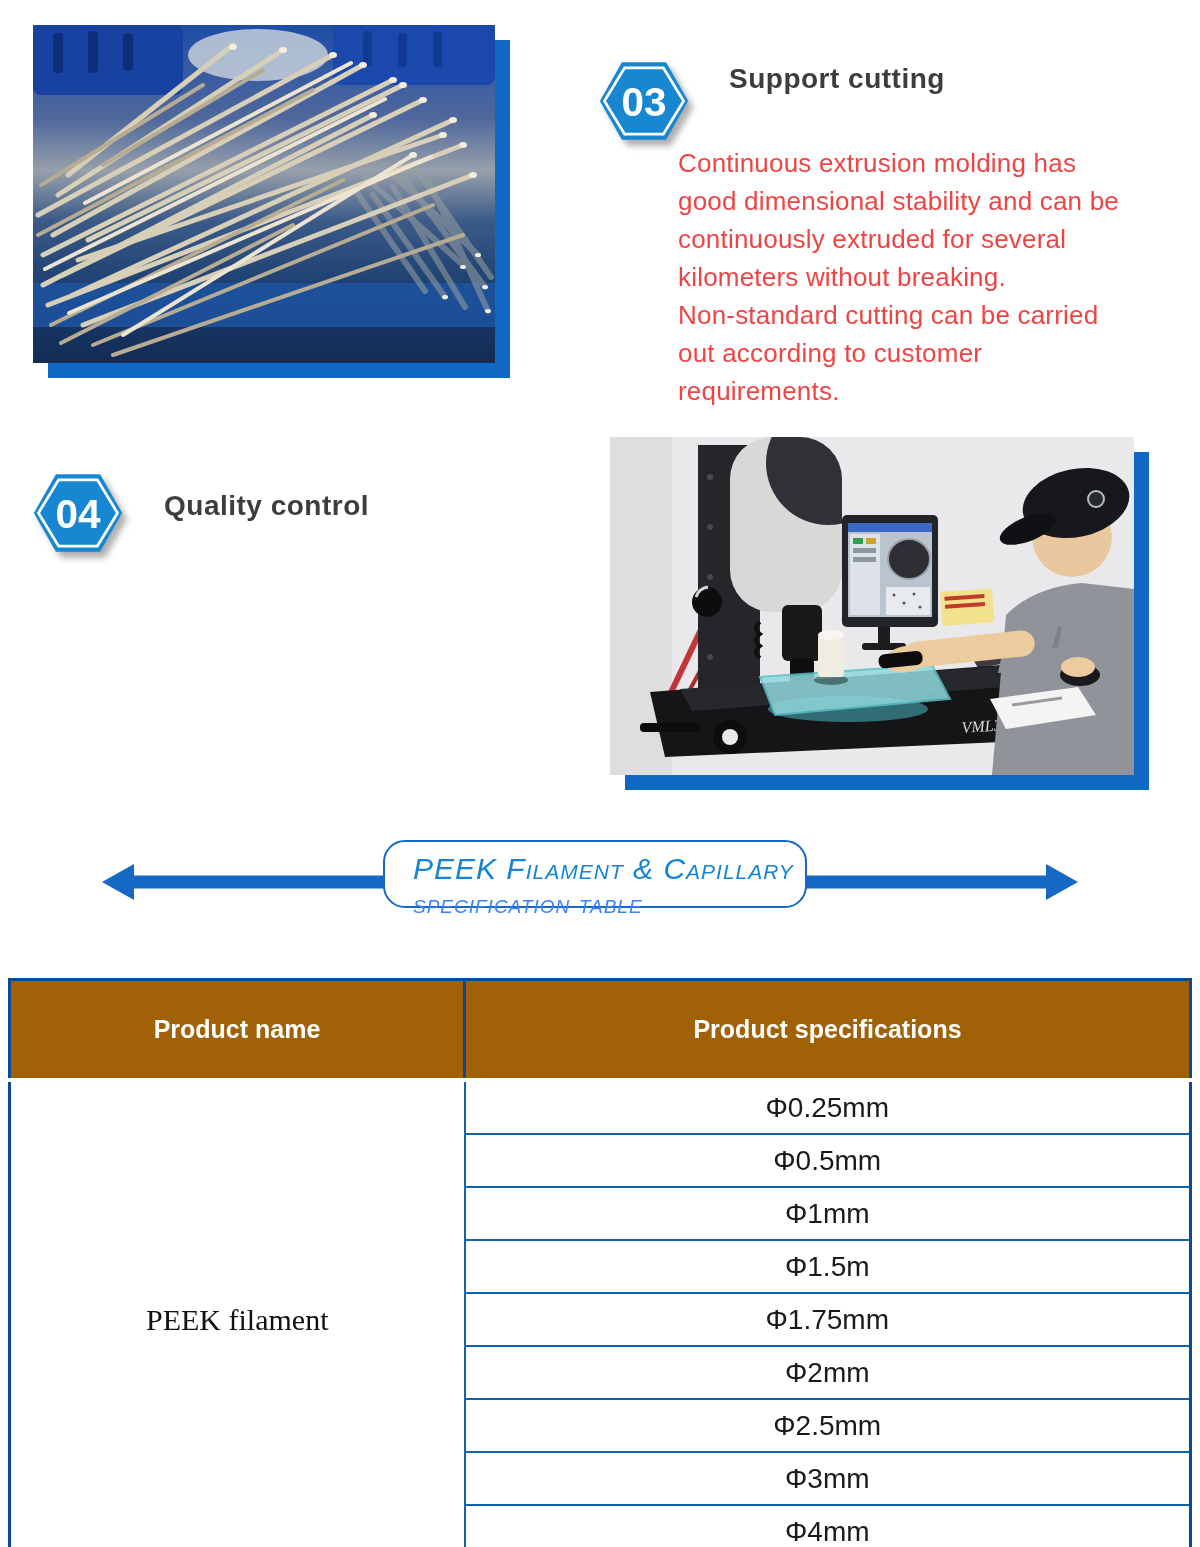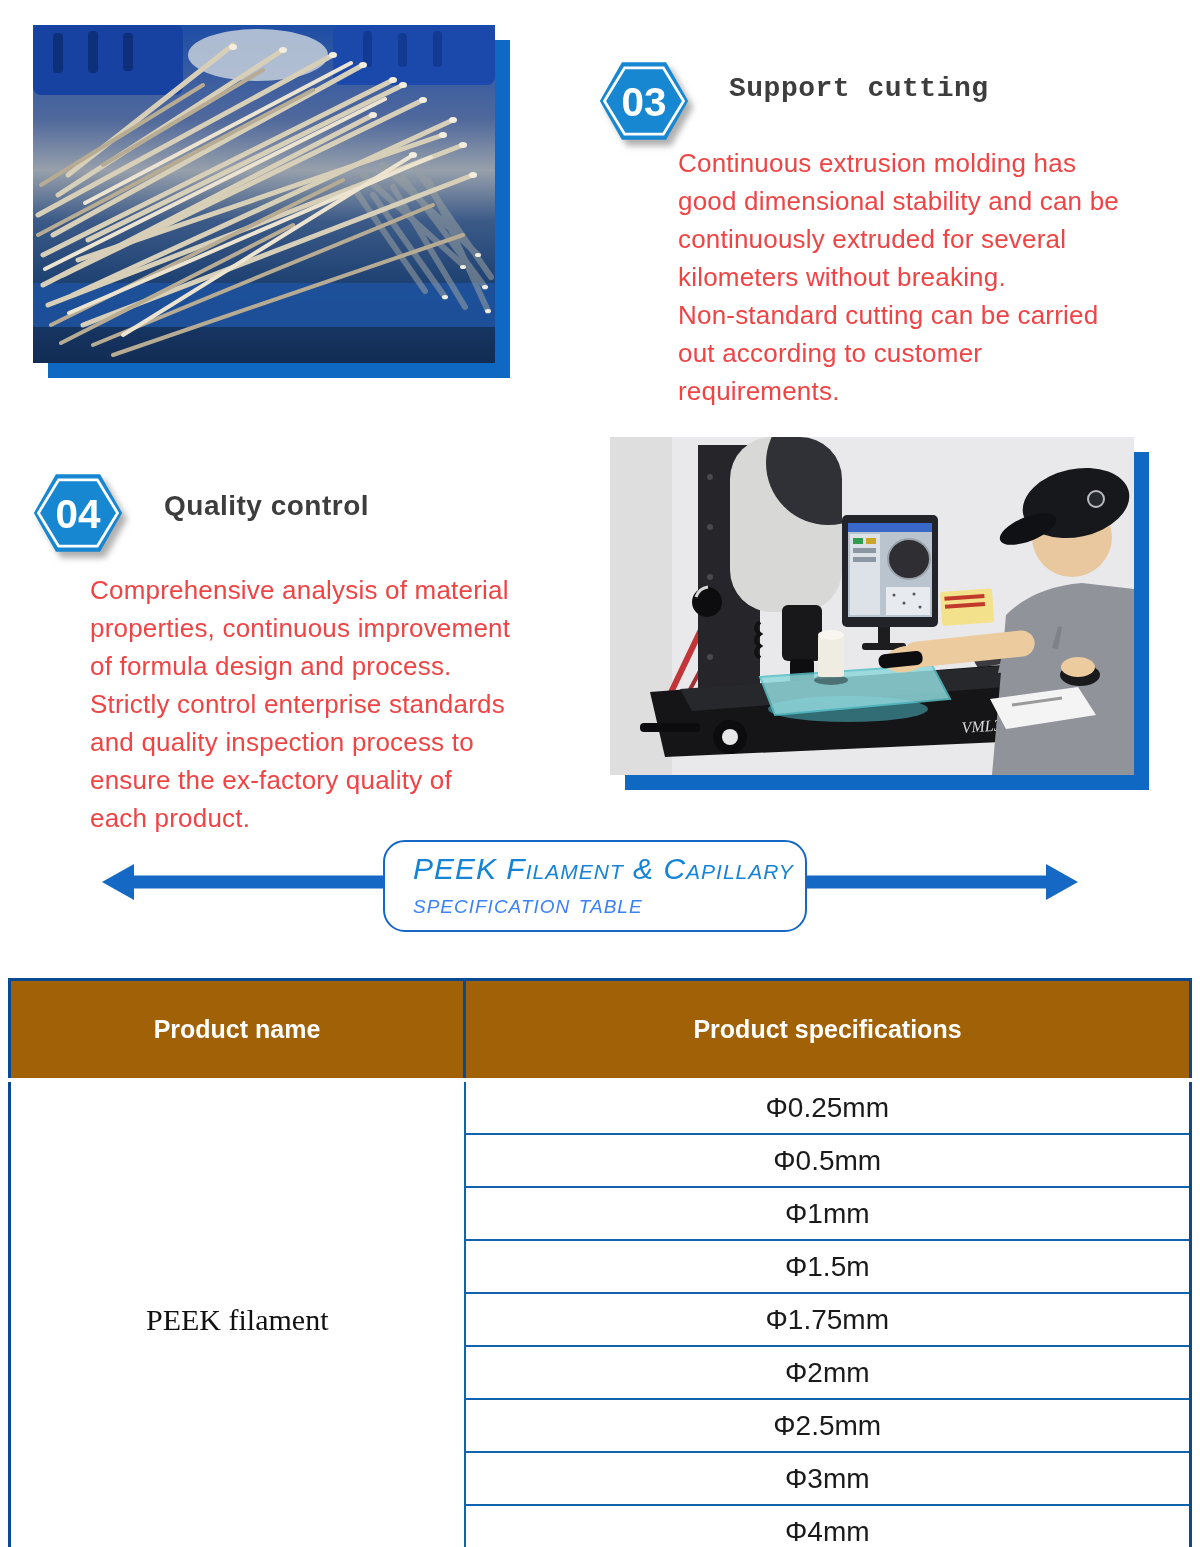--- a/index.html
+++ b/index.html
@@ -14,29 +14,29 @@
   .photo1{left:33px;top:25px;width:462px;height:338px;}
   .photo2{left:610px;top:437px;width:524px;height:338px;}
   
   .badge{position:absolute;width:92px;height:92px;filter:drop-shadow(5px 6px 3px rgba(110,110,110,.55));}
   .badge03{left:598px;top:55px;}
   .badge04{left:32px;top:467px;}
   .badge svg{width:100%;height:100%;}
   .badge text{font-family:"Liberation Sans",sans-serif;font-weight:bold;font-size:44px;fill:#ffffff;}
   
   .sec-title{position:absolute;margin:0;font-size:28px;font-weight:bold;color:#3d3d3d;letter-spacing:.5px;}
-  .title03{left:729px;top:73px;font-family:Liberation Mono, monospace;}
+  .title03{left:729px;top:63px;}
   .title04{left:164px;top:490px;}
   .para{position:absolute;font-size:26px;line-height:38px;color:#ef4444;white-space:pre-line;letter-spacing:.2px;}
   .para03{left:678px;top:144px;width:520px;}
   .para04{left:90px;top:571px;width:520px;}
   
   .banner-arrow{position:absolute;left:100px;top:852px;width:980px;height:60px;}
   .banner-box{
-    position:absolute;left:383px;top:840px;width:424px;height:92px;box-sizing:border-box;
+    position:absolute;left:383px;top:840px;width:424px;height:68px;box-sizing:border-box;
     background:#ffffff;border:2px solid #1568c4;border-radius:22px;z-index:2;
     padding:10px 0 0 28px;
   }
   .banner-line1{font-size:30px;font-style:italic;font-variant:small-caps;color:#1583d6;letter-spacing:1px;}
   .banner-line2{font-size:27px;font-style:italic;font-variant:small-caps;color:#3b82f6;margin-top:3px;letter-spacing:1px;}
   
   .spec-table{
     position:absolute;left:8px;top:978px;width:1184px;
     border-collapse:collapse;table-layout:fixed;
     border:3px solid #0a4a94;
@@ -166,27 +166,20 @@
 requirements.</div>
 
   <div class="badge badge04">
     <svg viewBox="0 0 100 100">
       <polygon points="2,50 26,8 74,8 98,50 74,92 26,92" fill="#1787d2"></polygon>
       <polygon points="7,50 29,14 71,14 93,50 71,86 29,86" fill="none" stroke="#ffffff" stroke-width="3"></polygon>
       <text x="50" y="66" text-anchor="middle">04</text>
     </svg>
   </div>
   <h2 class="sec-title title04">Quality control</h2>
-  <div class="para para04">Comprehensive analysis of material
-properties, continuous improvement
-of formula design and process.
-Strictly control enterprise standards
-and quality inspection process to
-ensure the ex-factory quality of
-each product.</div>
 
   <div class="photo-wrap photo2">
     <div class="photo-shadow"></div>
     <svg class="photo-img" width="524" height="338" viewBox="0 0 524 338">
       <defs>
         <clipPath id="headclip">
             <rect x="120" y="0" width="112" height="175" rx="42"></rect>
           </clipPath>
       </defs>
       <rect width="524" height="338" fill="#e9e9eb"></rect>

